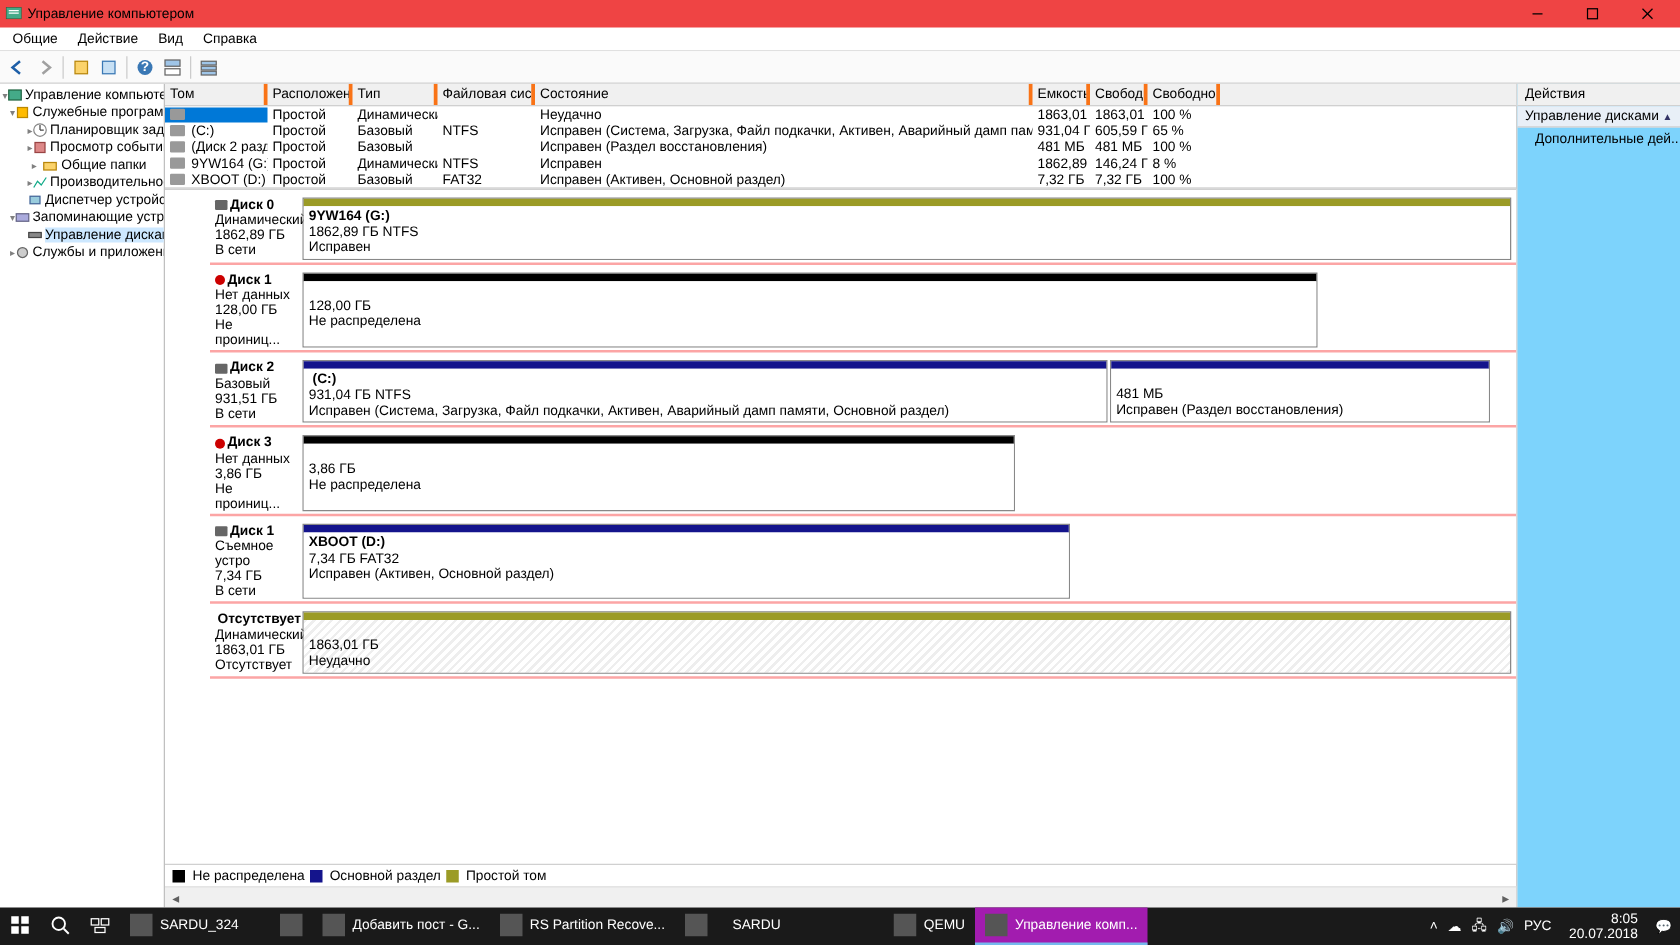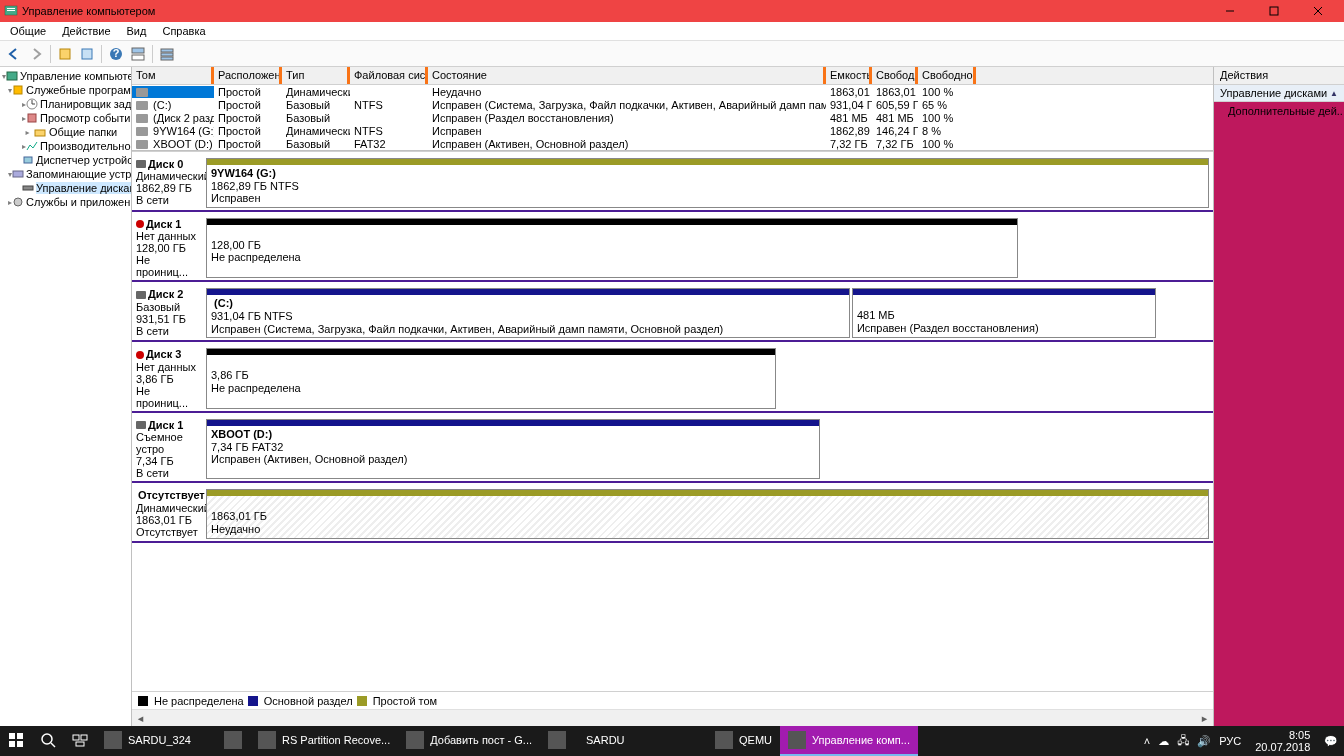--- a/index.html
+++ b/index.html
@@ -43,21 +43,21 @@
 .volume-list { border-bottom: 1px solid #c0c0c0; }
 .vl-header { display: flex; background: #f0f0f0; border-bottom: 1px solid #d0d0d0; height: 18px; }
 .vl-header .col { border-right: 3px solid #f97316; padding: 2px 4px; font-size: 11px; overflow: hidden; white-space: nowrap; }
 .vl-row { display: flex; height: 13px; align-items: center; }
 .vl-row .col { padding: 0 4px; font-size: 11px; white-space: nowrap; overflow: hidden; }
 .vl-row.selected .col:first-child { background: #0078d7; color: #fff; }
 .vol-icon { width: 12px; height: 9px; background: #999; display: inline-block; margin-right: 2px; border-radius: 1px; vertical-align: middle; }
 
 
 .disk-map { flex: 1; background: #fff; overflow-y: auto; border-top: 1px solid #d0d0d0;}
-.disk-row { display: flex; min-height: 60px; border-bottom: 2px solid #4c1d95; padding: 6px 4px 2px 4px; }
+.disk-row { display: flex; min-height: 60px; border-bottom: 2px solid #fca5a5; padding: 6px 4px 2px 4px; margin-left: 36px; }
 .disk-header { width: 70px; padding-right: 6px; font-size: 10px; line-height: 1.1; }
 .disk-header b { font-size: 10px; display: flex; align-items: center; gap: 2px; }
 .disk-header .disk-icon { width: 10px; height: 8px; background: #666; display: inline-block; border-radius: 1px; }
 .disk-header .absent-icon { width: 8px; height: 8px; background: #c00; border-radius: 50%; display: inline-block; }
 .disk-partitions { flex: 1; display: flex; gap: 2px; }
 .partition { border: 1px solid #888; display: flex; flex-direction: column; }
 .partition .pbar { height: 6px; }
 .partition .pbody { flex: 1; padding: 2px 4px; font-size: 10px; line-height: 1.15; background: #fff; }
 .partition .pbody.hatched { background: repeating-linear-gradient(-45deg, #eee, #eee 2px, #fff 2px, #fff 5px); }
 .bar-olive { background: #9b9b26; }
@@ -66,21 +66,21 @@
 
 
 .legend { height: 18px; border-top: 1px solid #d0d0d0; display: flex; align-items: center; gap: 4px; padding: 0 6px; font-size: 11px; }
 .legend .sw { width: 10px; height: 10px; display: inline-block; margin-right: 2px; }
 
 
 .hscroll { height: 17px; border-top: 1px solid #e0e0e0; background: #f0f0f0; display: flex; align-items: center; }
 .hscroll .arrow { width: 17px; height: 16px; display: flex; align-items: center; justify-content: center; color: #606060; }
 
 
-.actions-panel { width: 130px; background: #be185d; }
+.actions-panel { width: 130px; background: #7dd3fc; }
 .actions-header { height: 18px; background: #f0f0f0; border-bottom: 1px solid #d0d0d0; padding: 2px 6px; font-size: 11px; }
 .actions-section { background: #e8eff7; padding: 2px 6px; font-size: 11px; display: flex; justify-content: space-between; align-items: center; border-bottom: 1px solid #d0d0d0; }
 .actions-section .tri { font-size: 8px; color: #336; }
 .actions-item { padding: 3px 14px; font-size: 11px; white-space: nowrap; overflow: hidden; }
 
 
 .taskbar { height: 30px; background: #1a1a1a; display: flex; align-items: center; color: #fff; font-size: 11px; }
 .task-btn { height: 30px; padding: 0 8px; display: flex; align-items: center; gap: 6px; border-bottom: 2px solid transparent; }
 .task-btn.active { background: #a21caf; border-bottom-color: #76b9ed; }
 .task-btn .tb-icon { width: 18px; height: 18px; background: #555; display: inline-block; }
@@ -504,25 +504,25 @@
   <div id="tb-items" style="display:flex">
       <div class="task-btn" style="min-width: 120px;">
         <span class="tb-icon"></span>
         <span>SARDU_324</span>
       </div>
       <div class="task-btn">
         <span class="tb-icon"></span>
       </div>
       <div class="task-btn" style="min-width: 120px;">
         <span class="tb-icon"></span>
+        <span>Добавить пост - G...</span>
+      </div>
+      <div class="task-btn" style="min-width: 120px;">
+        <span class="tb-icon"></span>
         <span>RS Partition Recove...</span>
-      </div>
-      <div class="task-btn" style="min-width: 120px;">
-        <span class="tb-icon"></span>
-        <span>Добавить пост - G...</span>
       </div>
       <div class="task-btn" style="min-width: 120px; gap: 20px;">
         <span class="tb-icon"></span>
         <span>SARDU</span>
       </div>
       <div class="task-btn" style="min-width: 120px; justify-content: flex-end;">
         <span class="tb-icon"></span>
         <span>QEMU</span>
       </div>
       <div class="task-btn active" style="min-width: 120px;">

